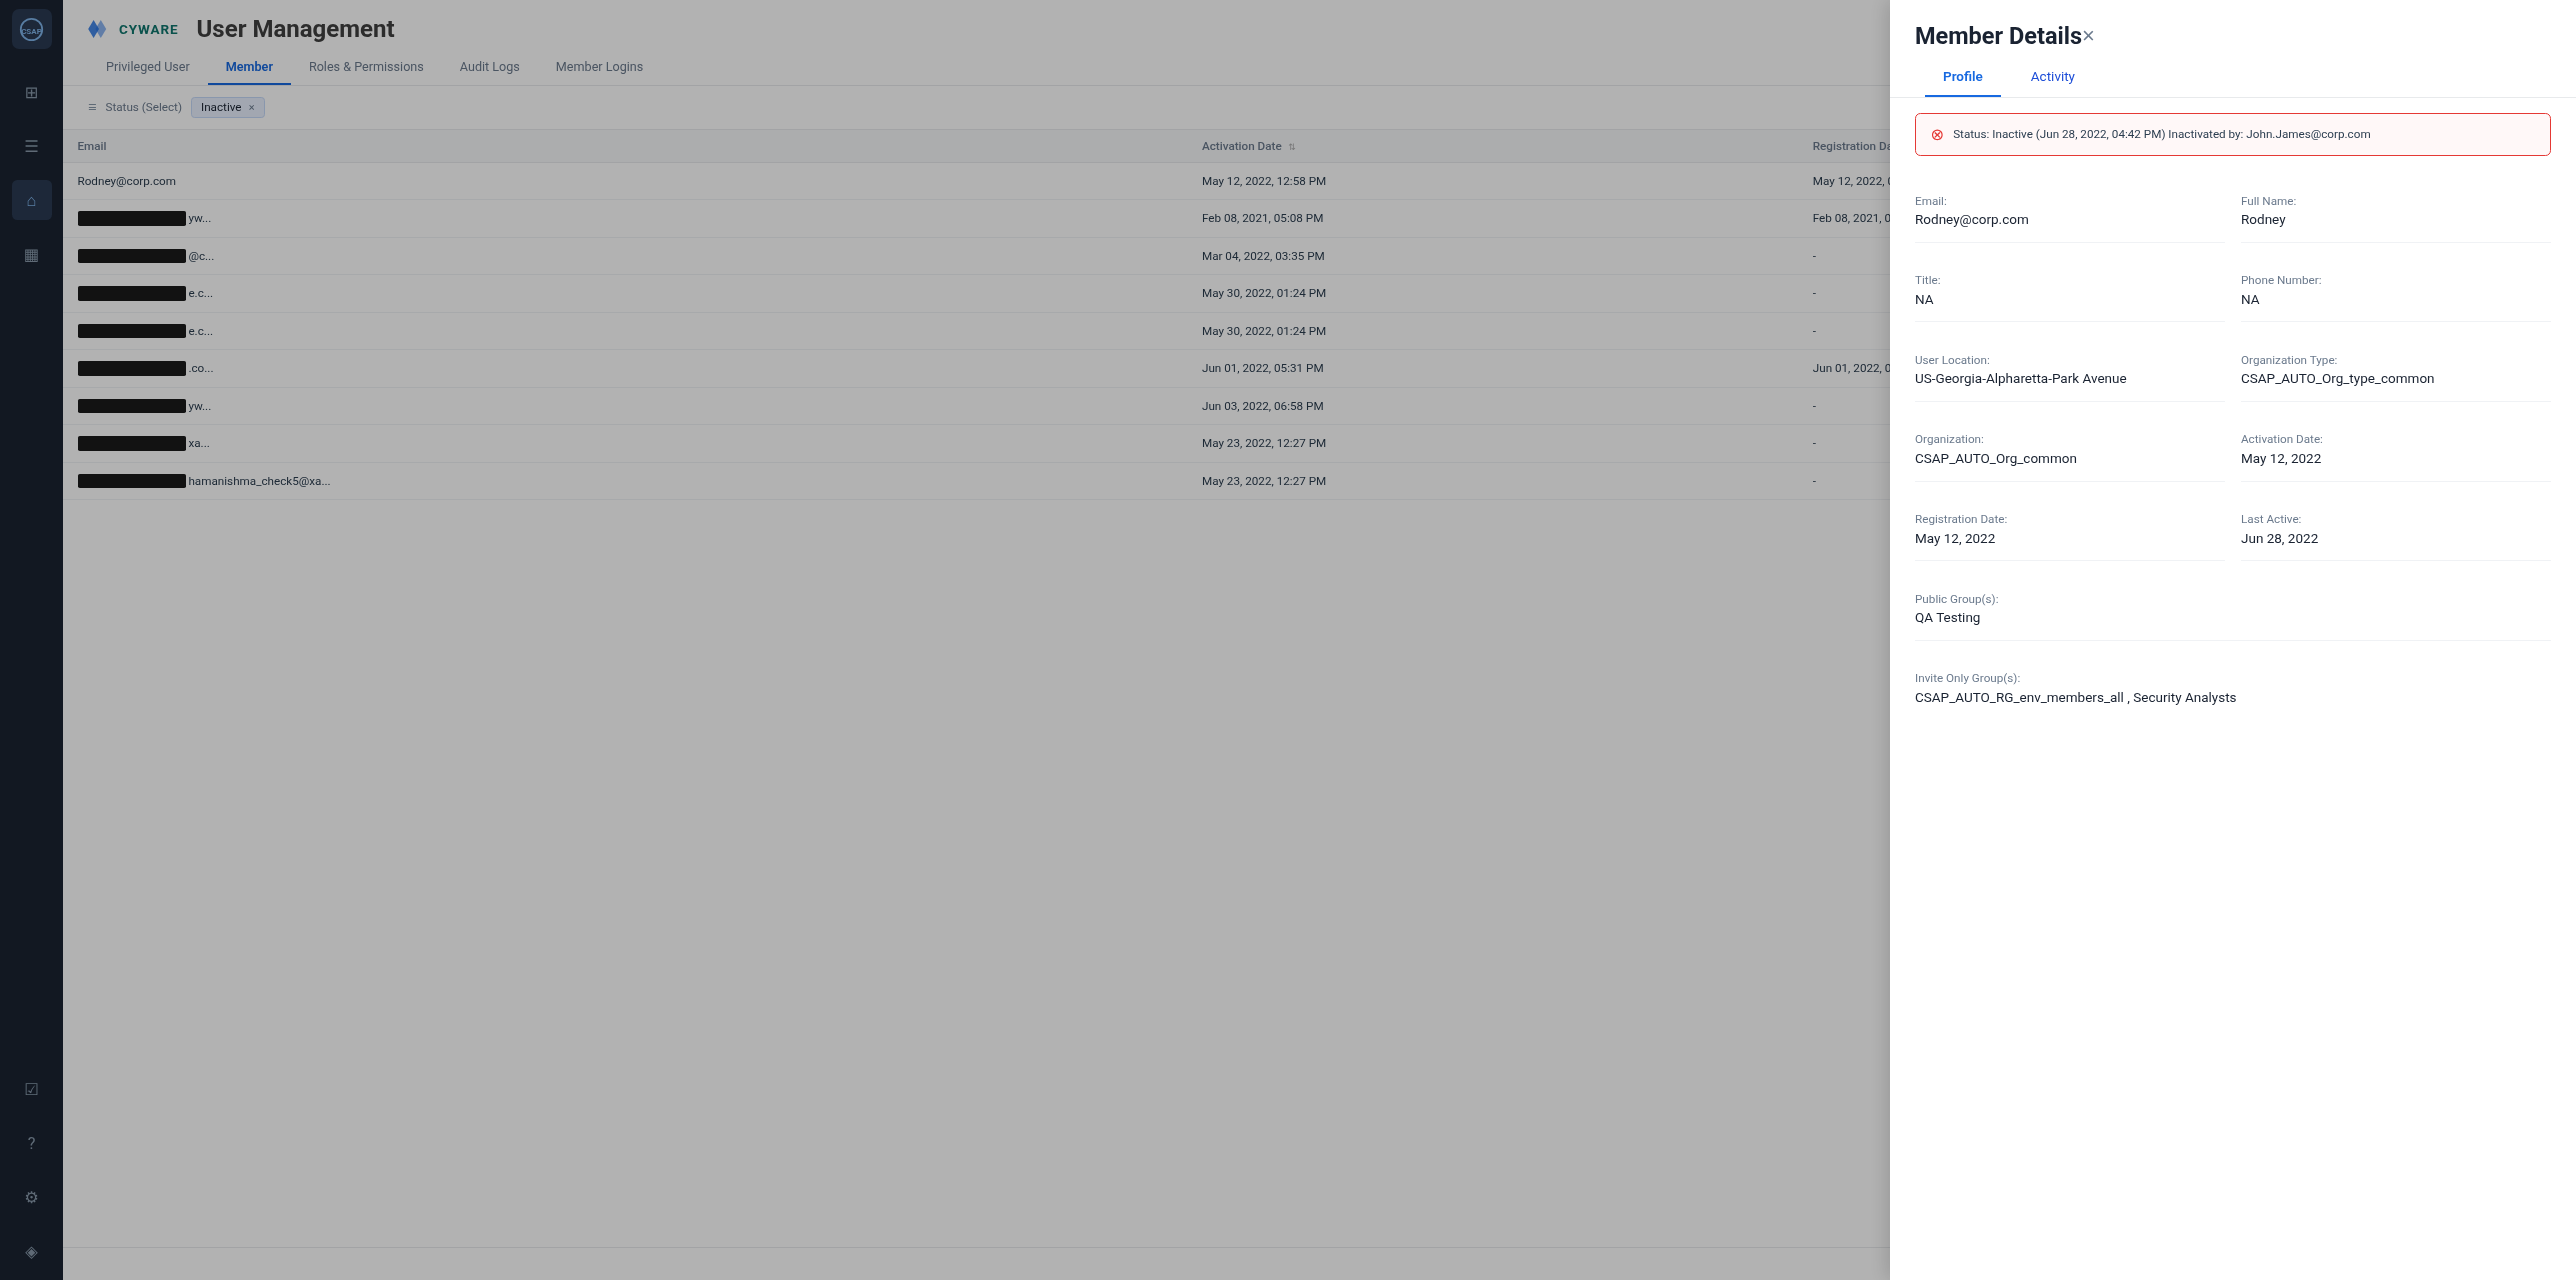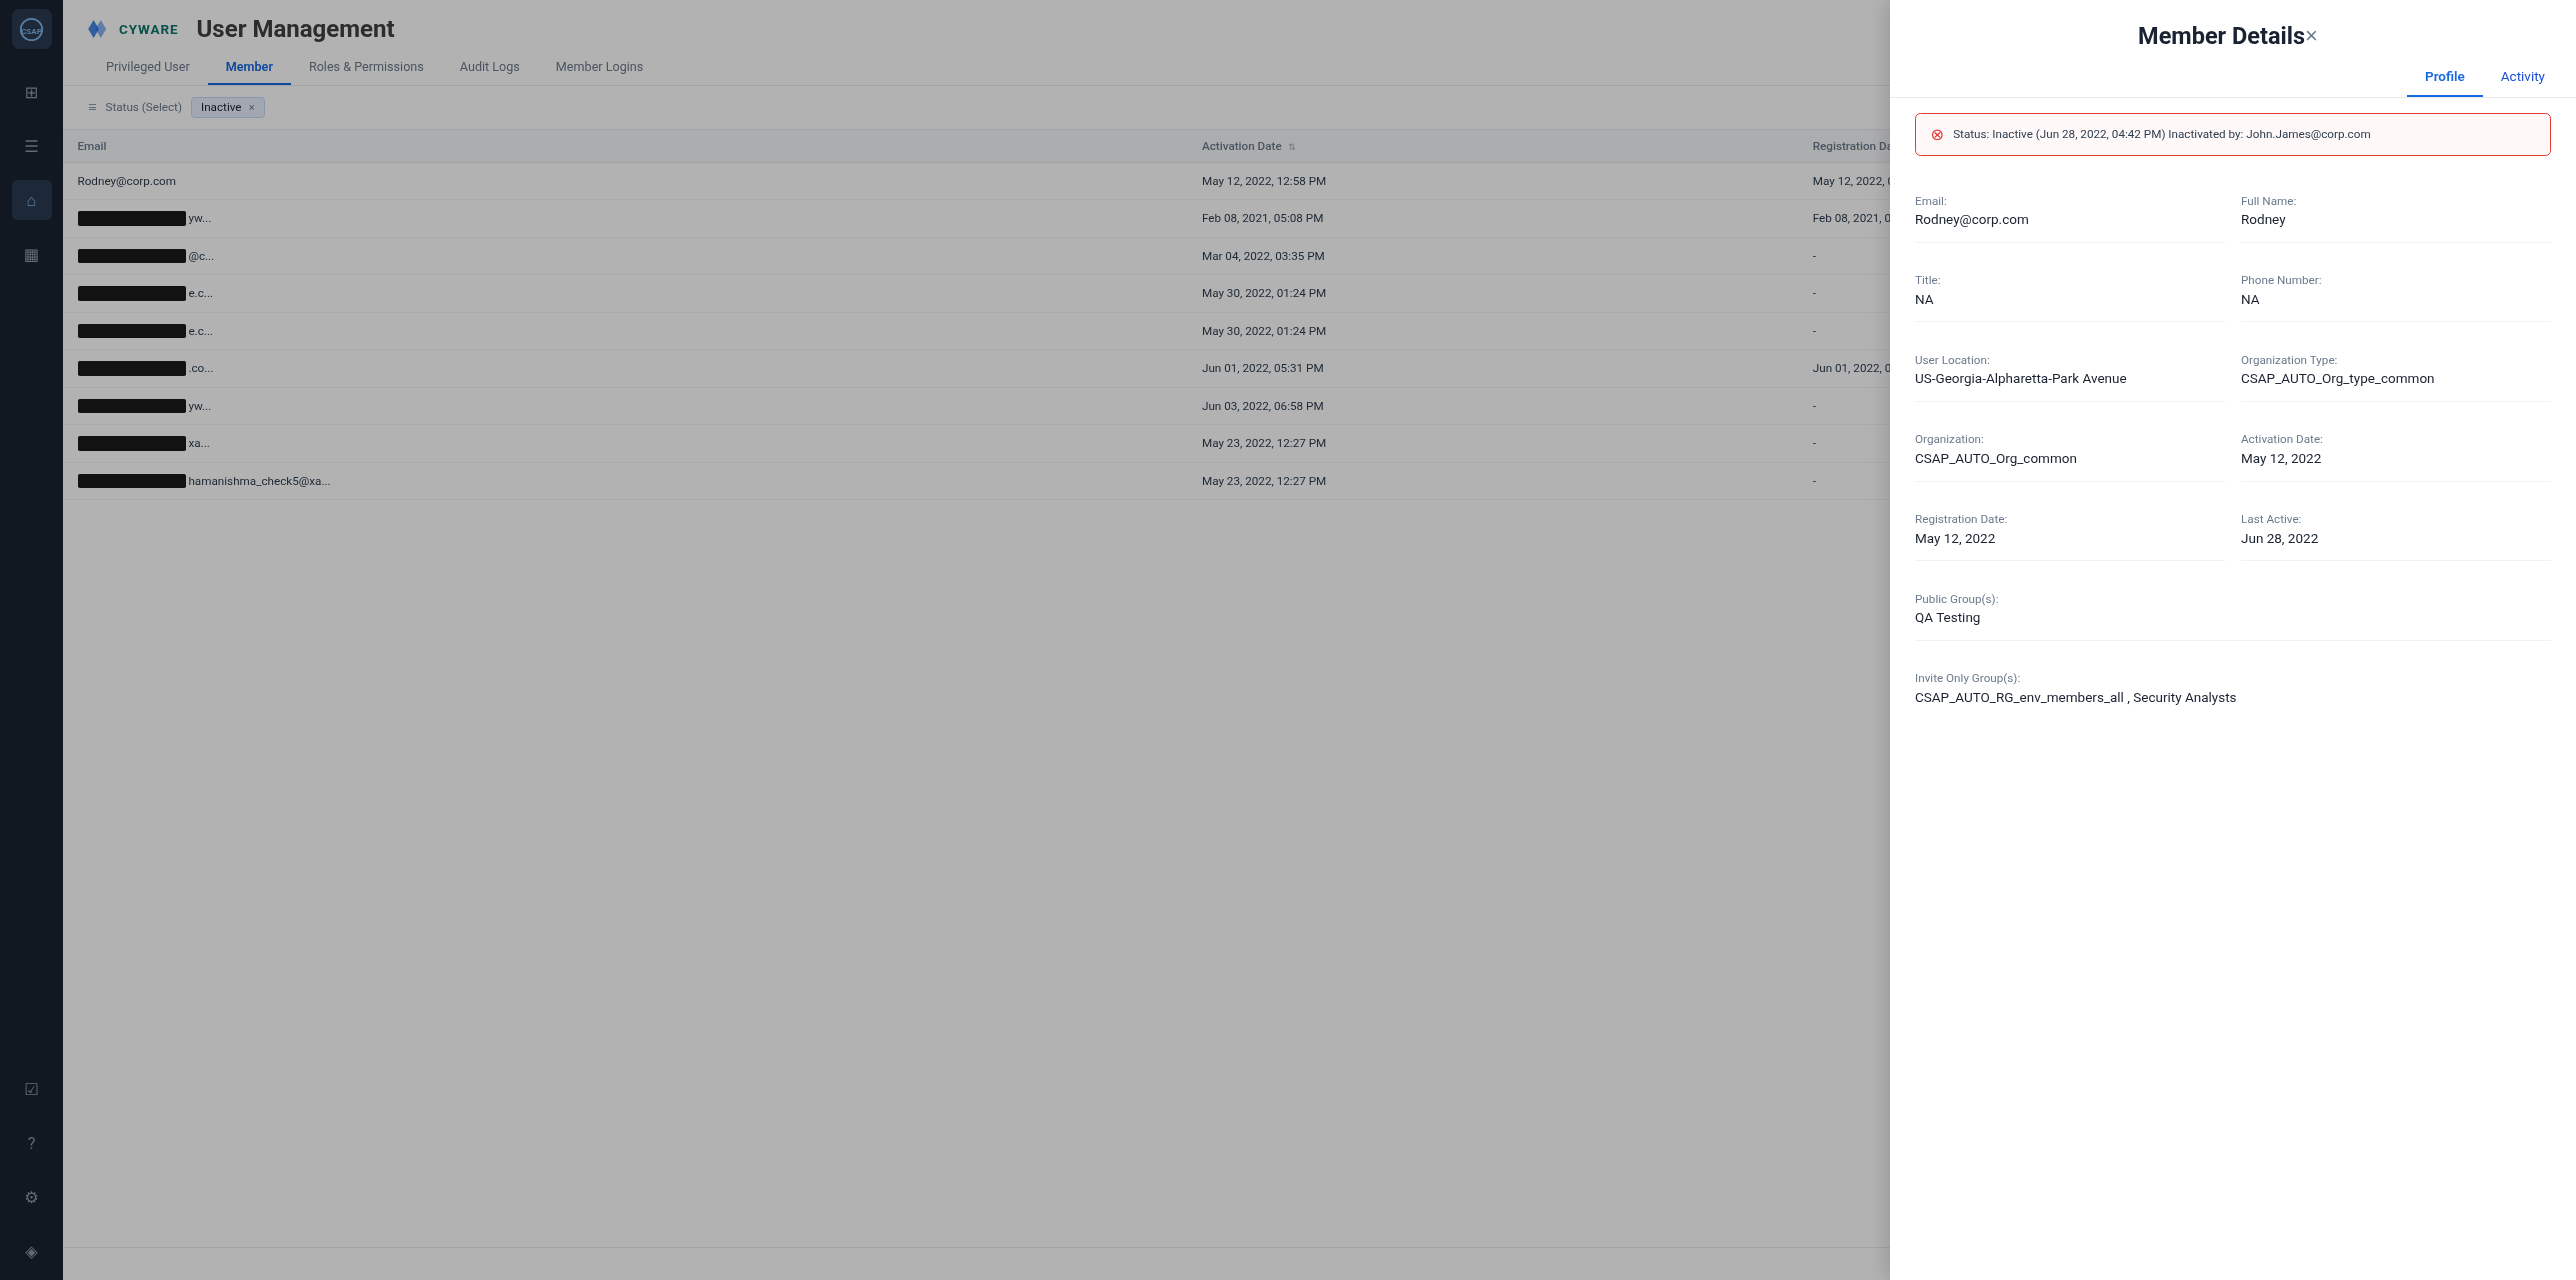--- a/index.html
+++ b/index.html
@@ -161,45 +161,44 @@
       background: #fff;
       z-index: 200;
       display: flex;
       flex-direction: column;
       box-shadow: -3.6px 0 18px rgba(0,0,0,0.15);
       overflow-y: auto;
     }
     .side-panel-header {
       display: flex;
       align-items: center;
-      justify-content: center;
+      justify-content: flex-start;
       padding: 22px 35px 0 25px;
     }
     .side-panel-title {
       font-size: 23.5px;
       font-weight: 700;
       color: #1a2332;
     }
     .close-btn {
       font-size: 22px;
       color: #6b7a8d;
       cursor: pointer;
       background: none;
       border: none;
       line-height: 1;
     }
 
     
     .panel-tabs {
       display: flex;
-      gap: 0;
-      padding: 0 13px;
+      gap: 12px;
+      padding: 0 35px;
       border-bottom: 0.9px solid #e8eaec;
       margin-top: 7.2px;
-      justify-content: flex-end;
     }
     .panel-tab {
       padding: 11px 18px;
       font-size: 13.5px;
       color: #1d4ed8;
       cursor: pointer;
       border-bottom: 2.7px solid transparent;
     }
     .panel-tab.active {
       color: #1769e0;

